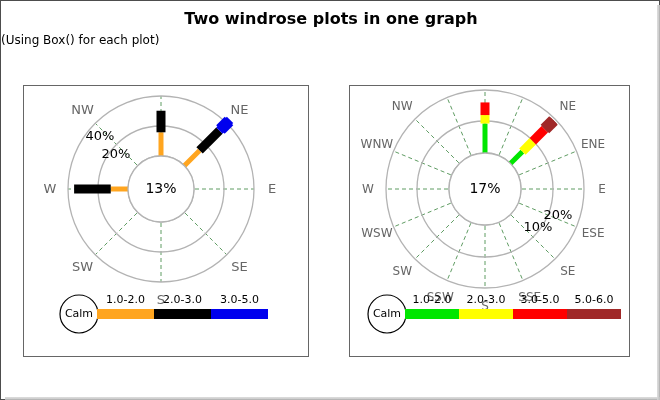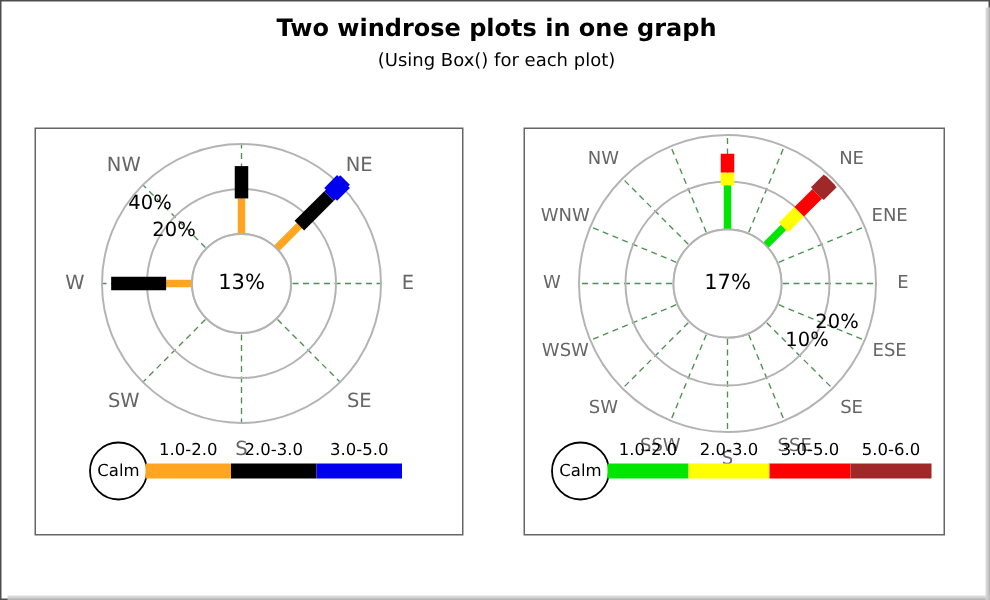--- a/index.html
+++ b/index.html
@@ -17,21 +17,21 @@
   }
   
   #title{
     position:absolute;left:0;top:8px;width:660px;
     text-align:center;
     font-size:16px;font-weight:bold;color:#000000;
     letter-spacing:0px;
   }
   #subtitle{
     position:absolute;left:0;top:32px;width:660px;
-    text-align:center;
+    text-align:left;
     font-size:12px;font-weight:normal;color:#000000;
   }
   
   .plot-box{
     position:absolute;
     box-sizing:border-box;
     border:1px solid #666666;
     background:#ffffff;
   }
   #box-left{ left:22px; top:84px; width:286px; height:272px; }

